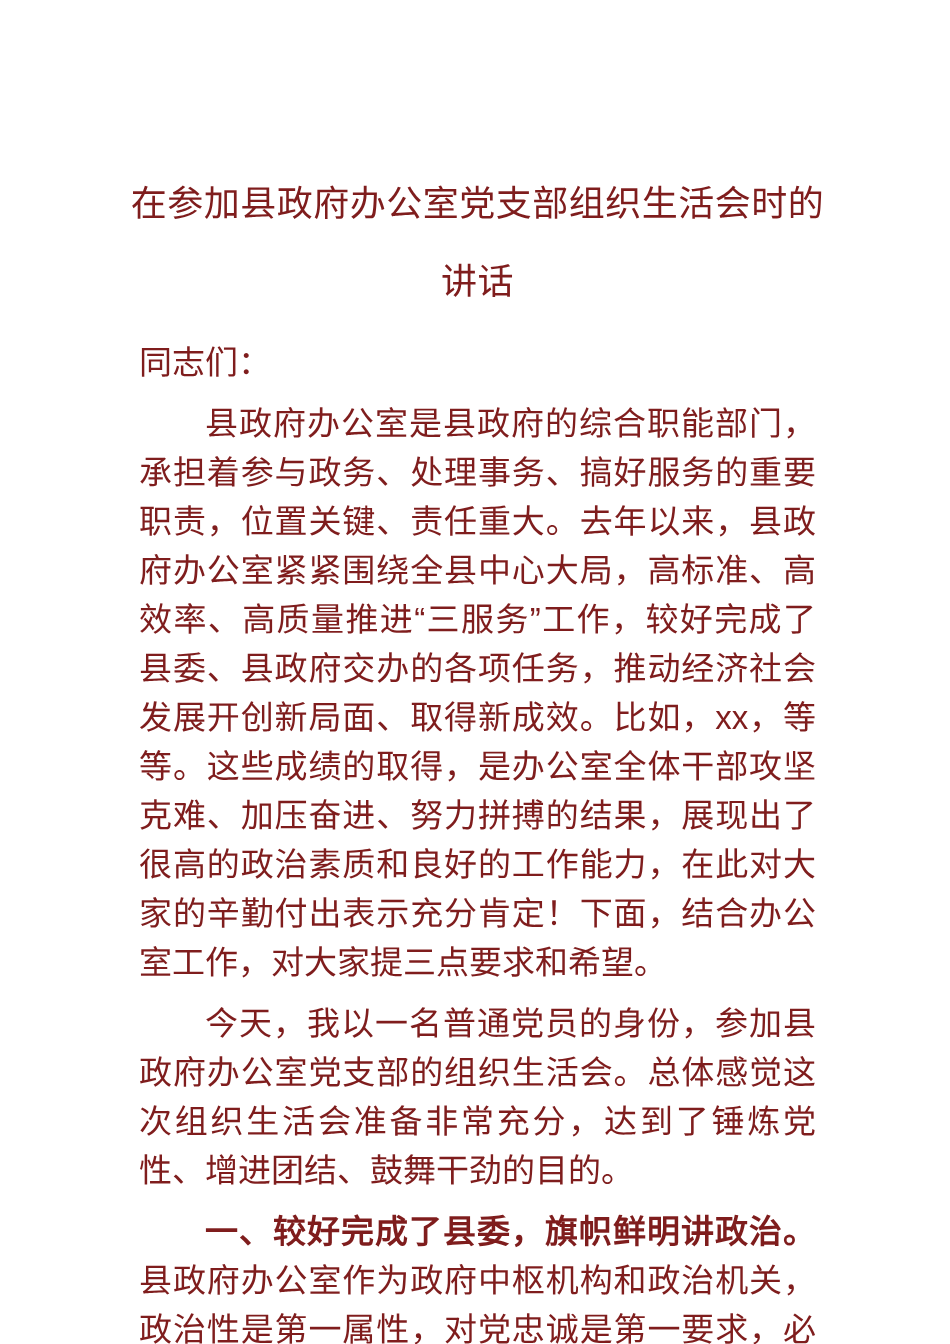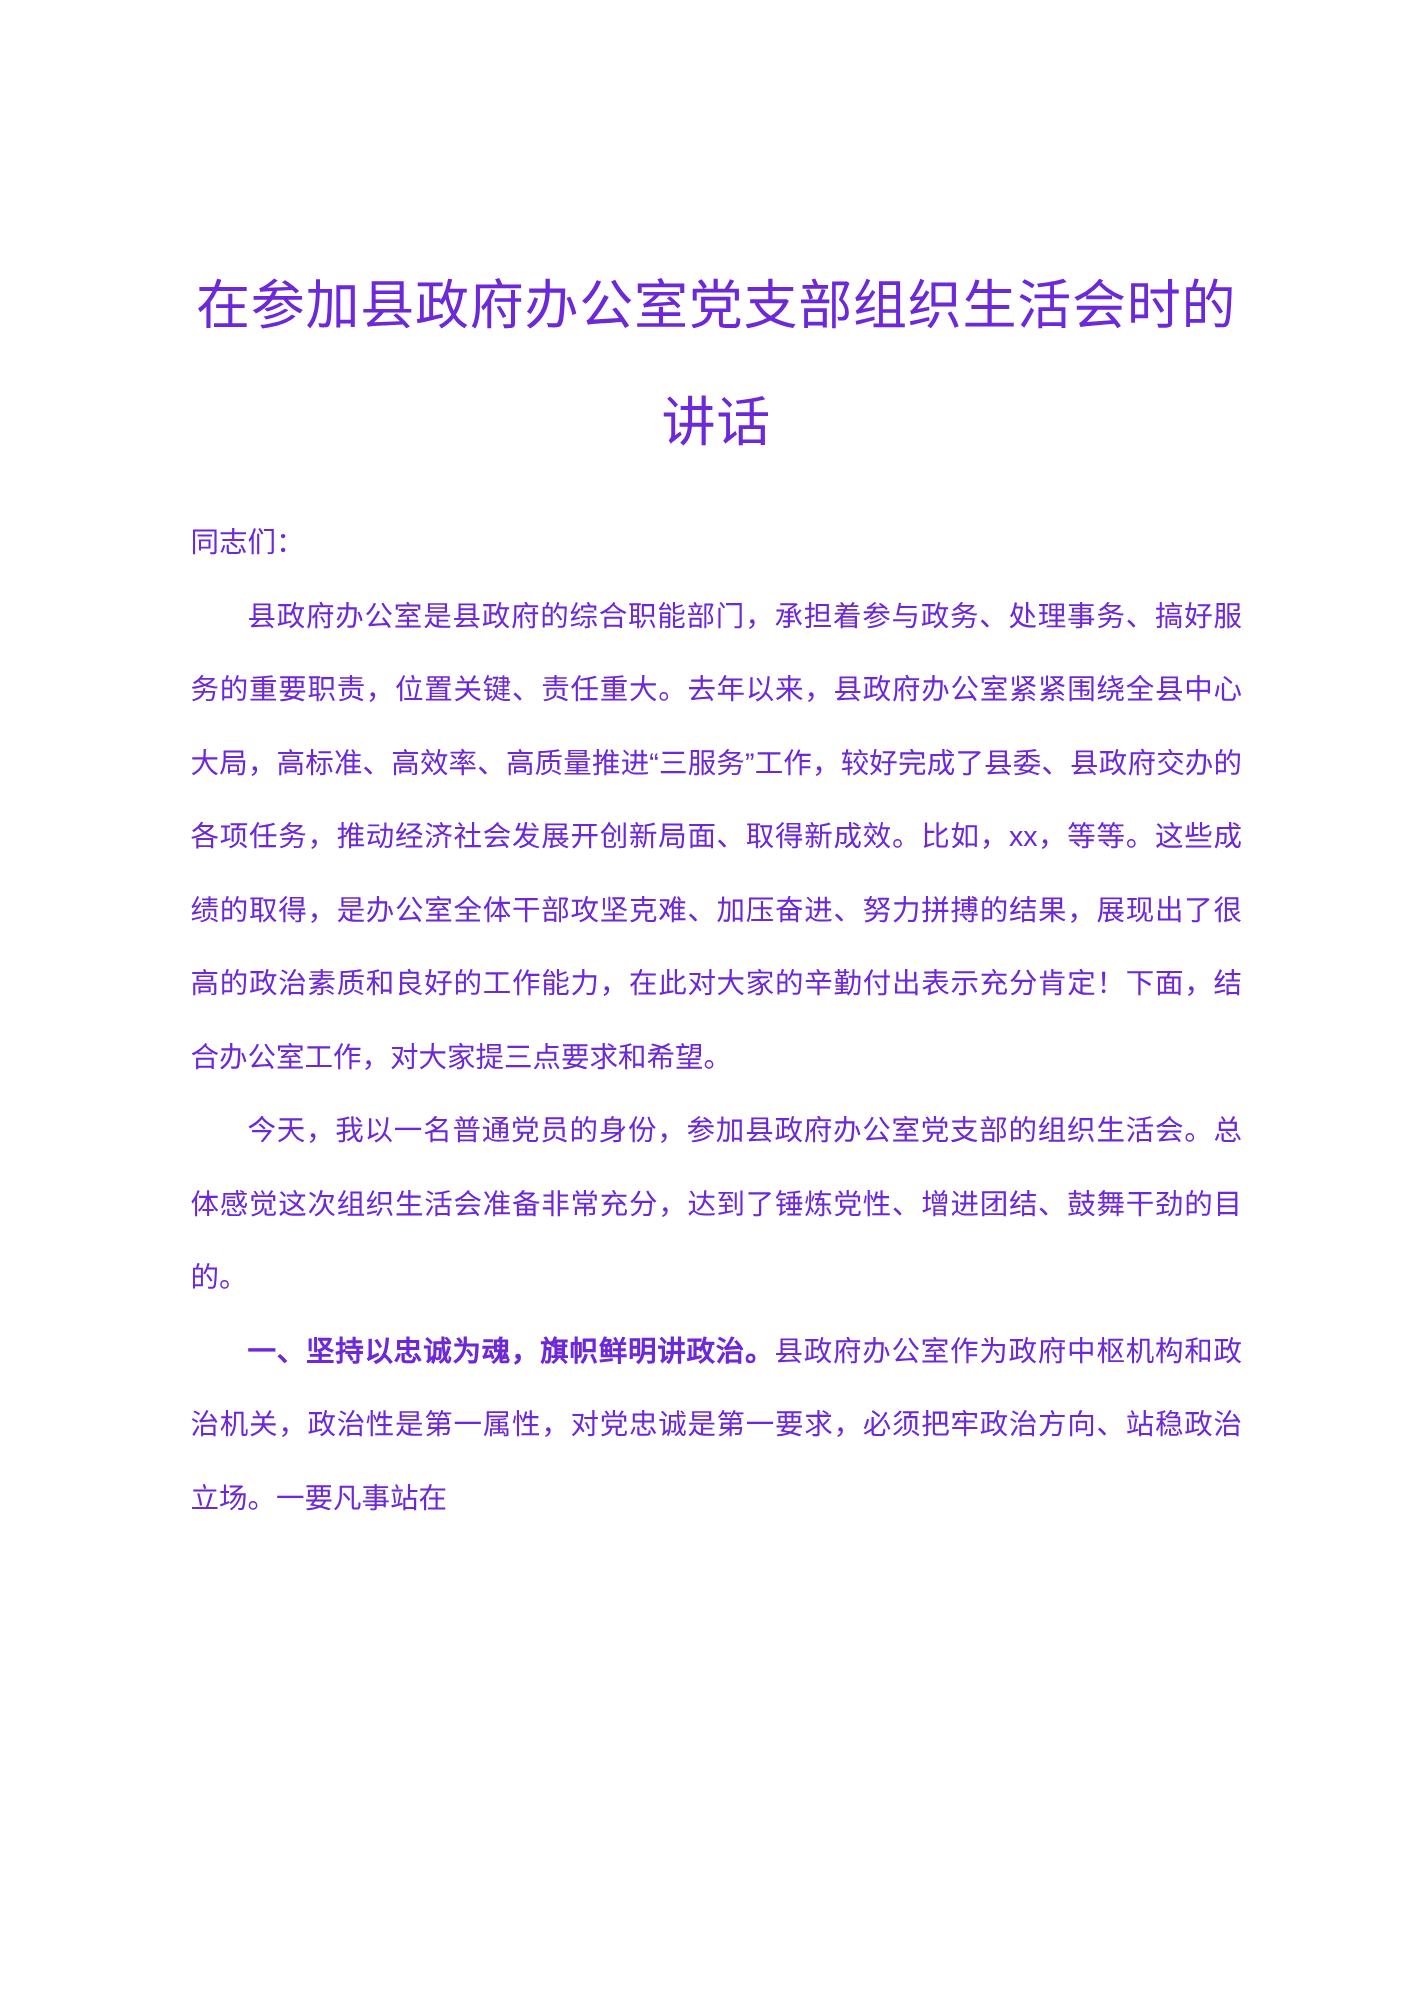--- a/index.html
+++ b/index.html
@@ -10,36 +10,36 @@
   body {
     width: 950px;
     height: 1344px;
     overflow: hidden;
   }
   .page {
     box-sizing: border-box;
     width: 950px;
     height: 952px;
     background: #ffffff;
-    color: #6d28d9;
+    color: #7f1d1d;
     padding: 165px 122px 0 127px;
     font-family: "Liberation Sans", sans-serif;
   }
   .doc-title {
     margin: 0 0 17px 0;
     font-size: 36px;
     line-height: 78px;
     font-weight: normal;
     text-align: center;
     letter-spacing: 0.5px;
     white-space: nowrap;
   }
   .doc-body p {
-    margin: 0;
-    font-size: 19px;
+    margin: 12px;
+    font-size: 33px;
     line-height: 49px;
     text-align: justify;
     text-indent: 2em;
     word-break: break-all;
   }
   .doc-body p.salutation {
     text-indent: 0;
   }
   .doc-body strong {
     font-weight: bold;
@@ -48,15 +48,15 @@
 </head>
 <body>
 
 <div class="page">
   <h1 class="doc-title"><span>在参加县政府办公室党支部组织生活会时的</span><br><span>讲话</span></h1>
   <div class="doc-body">
     <p class="salutation">同志们：</p>
 
   <p>县政府办公室是县政府的综合职能部门，承担着参与政务、处理事务、搞好服务的重要职责，位置关键、责任重大。去年以来，县政府办公室紧紧围绕全县中心大局，高标准、高效率、高质量推进“三服务”工作，较好完成了县委、县政府交办的各项任务，推动经济社会发展开创新局面、取得新成效。比如，xx，等等。这些成绩的取得，是办公室全体干部攻坚克难、加压奋进、努力拼搏的结果，展现出了很高的政治素质和良好的工作能力，在此对大家的辛勤付出表示充分肯定！下面，结合办公室工作，对大家提三点要求和希望。</p>
       <p>今天，我以一名普通党员的身份，参加县政府办公室党支部的组织生活会。总体感觉这次组织生活会准备非常充分，达到了锤炼党性、增进团结、鼓舞干劲的目的。</p>
-      <p><strong>一、坚持以忠诚为魂，旗帜鲜明讲政治。</strong>县政府办公室作为政府中枢机构和政治机关，政治性是第一属性，对党忠诚是第一要求，必须把牢政治方向、站稳政治立场。一要凡事站在</p>
+      <p><strong>一、较好完成了县委，旗帜鲜明讲政治。</strong>县政府办公室作为政府中枢机构和政治机关，政治性是第一属性，对党忠诚是第一要求，必须把牢政治方向、站稳政治立场。一要凡事站在</p>
     </div>
 </div>
 
 </body></html>

